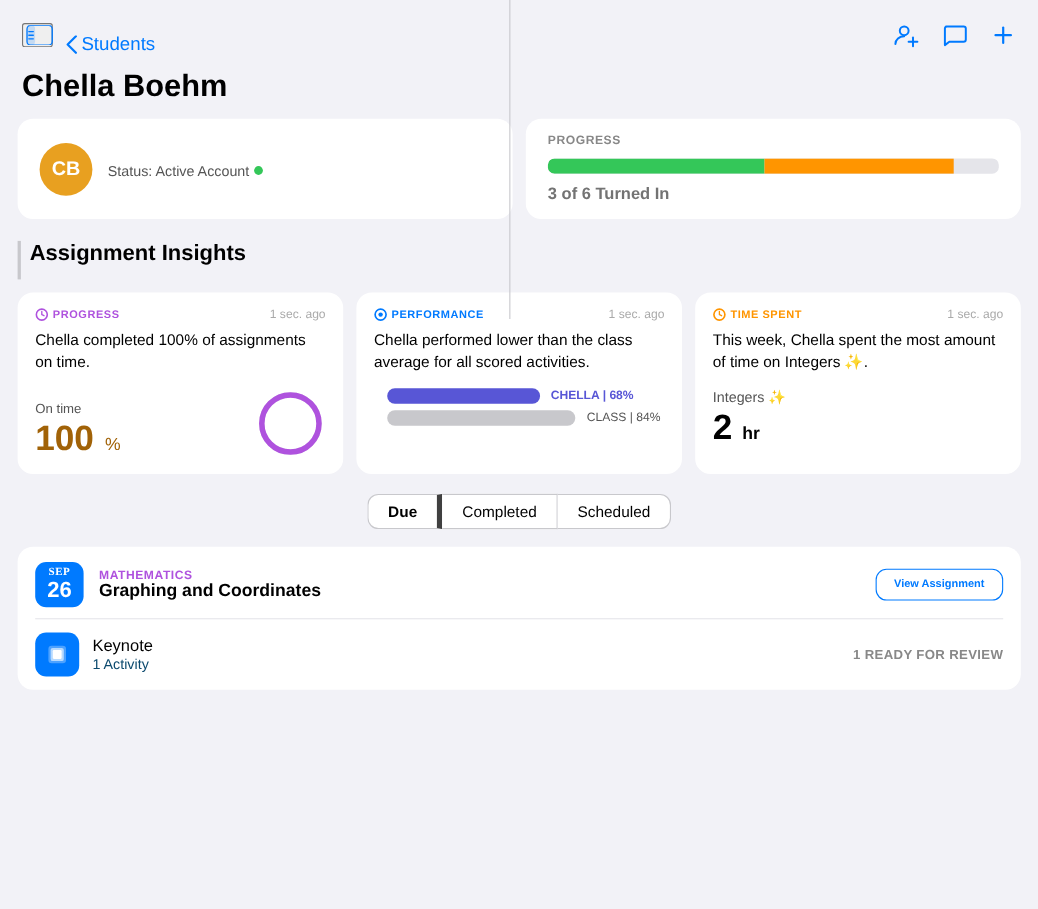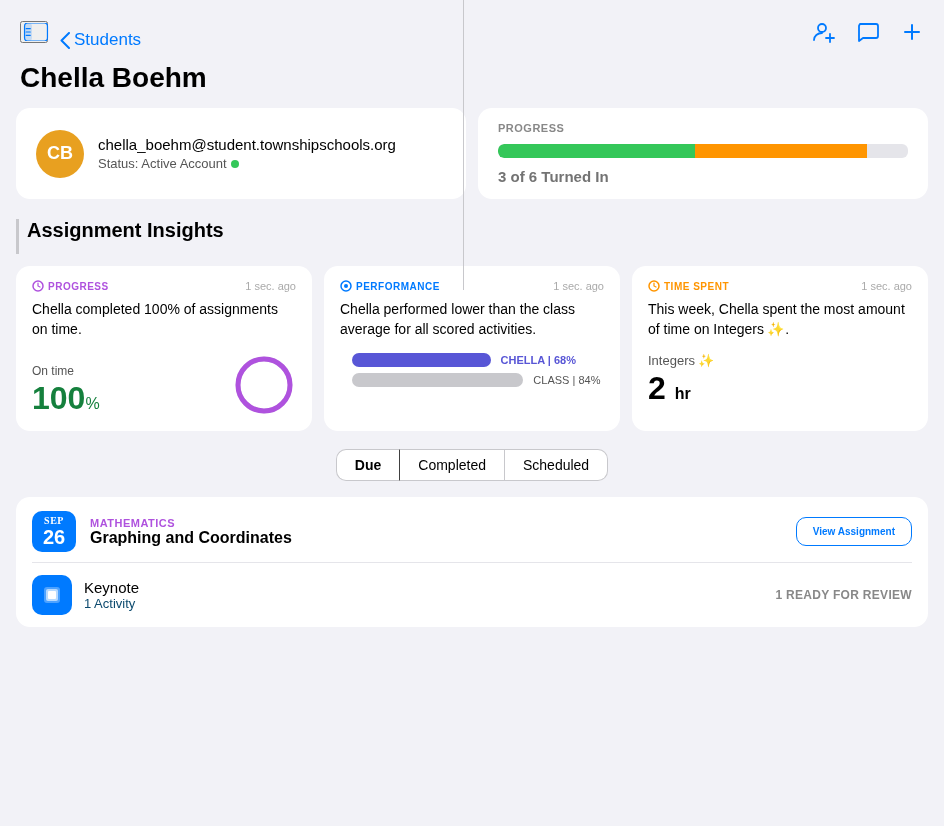--- a/index.html
+++ b/index.html
@@ -137,21 +137,21 @@
     .insight-time {
       font-size: 11px; color: #aaa;
     }
     .insight-description {
       font-size: 14px; color: #000; margin-bottom: 14px; line-height: 1.4;
     }
     .insight-metric-label {
       font-size: 12px; color: #555; margin-bottom: 2px;
     }
     .insight-metric-value {
-      font-size: 32px; font-weight: 700; color: #15803d; display: flex; align-items: baseline; gap: 0;
+      font-size: 32px; font-weight: 700; color: #a16207; display: flex; align-items: baseline; gap: 10px;
     }
     .insight-metric-unit {
       font-size: 16px; font-weight: 400;
     }
     .progress-circle {
       width: 64px; height: 64px;
     }
     
     .perf-bars { margin-top: 10px; }
     .perf-bar-row {
@@ -175,21 +175,21 @@
       display: flex; justify-content: center; gap: 0; margin-bottom: 16px;
     }
     .filter-tab {
       padding: 7px 18px; font-size: 14px; border: 1px solid #c8c8cc;
       background: #fff; cursor: pointer; color: #000;
     }
     .filter-tab:first-child { border-radius: 10px 0 0 10px; border-right: none; }
     .filter-tab:last-child { border-radius: 0 10px 10px 0; border-left: none; }
     .filter-tab:not(:first-child):not(:last-child) { border-left: none; }
     .filter-tab.active { background: #fff; font-weight: 600; border-color: #c8c8cc; }
-    .filter-tab:first-child { border-right: 1px solid #404040; }
+    .filter-tab:first-child { border-right: 5px solid #404040; }
     
     .assignment-section {
       background: #fff; border-radius: 14px; padding: 0;
       overflow: hidden;
     }
     .assignment-header {
       padding: 14px 16px 10px 16px;
       display: flex; align-items: center; justify-content: space-between;
     }
     .assignment-date {
@@ -284,21 +284,20 @@
 
   <div class="vertical-divider"></div>
 
   <div class="content">
 
     <div class="top-cards">
 
       <div class="student-info-card">
         <div class="avatar">CB</div>
         <div class="student-details">
-          <div class="student-email">chella_boehm@student.townshipschools.org</div>
           <div class="student-status">
             <span>Status: Active Account</span>
             <span class="status-dot"></span>
           </div>
         </div>
       </div>
 
       <div class="progress-card">
         <div class="progress-label">PROGRESS</div>
         <div class="progress-bar-container">

